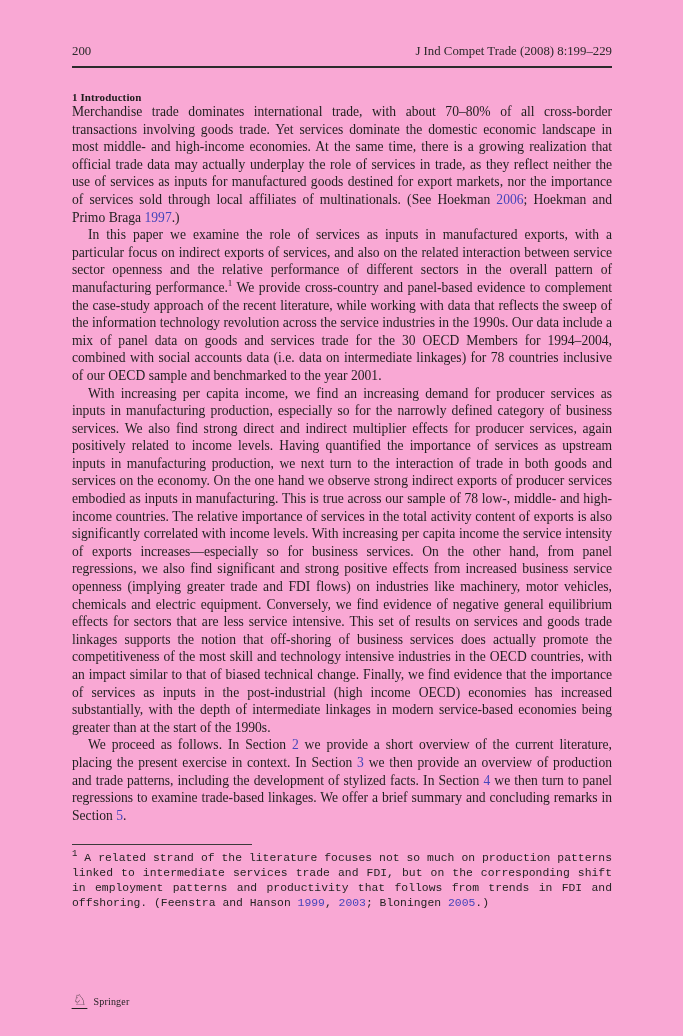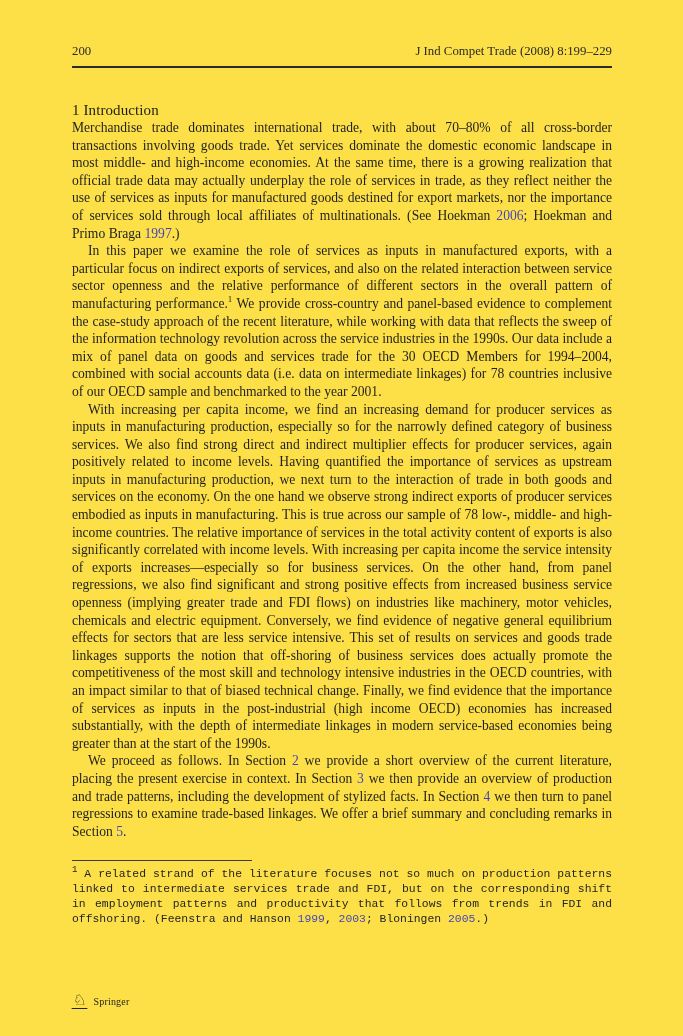--- a/index.html
+++ b/index.html
@@ -2,21 +2,21 @@
 <html style="--link-color: #4545bb; --text-color: #1f1f1f; --rule-color: #2b2b2b;"><head>
 <meta charset="utf-8">
 <style>
   * { margin: 0; padding: 0; box-sizing: border-box; }
   html, body { background: #e8e8e8; }
   .page {
     position: relative;
     width: 683px;
     height: 1036px;
     margin: 0 auto;
-    background: #fde047;
+    background: #f9a8d4;
     color: var(--text-color, #222);
     font-family: "Liberation Serif", "DejaVu Serif", serif;
     overflow: hidden;
   }
   .content {
     position: absolute;
     left: 72px;
     top: 44px;
     width: 540px;
   }
@@ -26,24 +26,24 @@
     align-items: baseline;
     font-size: 12.8px;
     color: #2a2a2a;
   }
   .head-rule {
     border: none;
     border-top: 2px solid var(--rule-color, #2b2b2b);
     margin-top: 7px;
   }
   h1.section-heading {
-    font-size: 15px;
-    font-weight: normal;
+    font-size: 11px;
+    font-weight: bold;
     color: #1c1c1c;
-    margin-top: 34px;
+    margin-top: 23px;
     letter-spacing: 0.1px;
   }
   .paragraphs {
     font-size: 13.6px;
     line-height: 17.6px;
     text-align: justify;
     color: #1f1f1f;
   }
   .body-para { margin: 0; }
   .body-para.indent { text-indent: 16px; }

